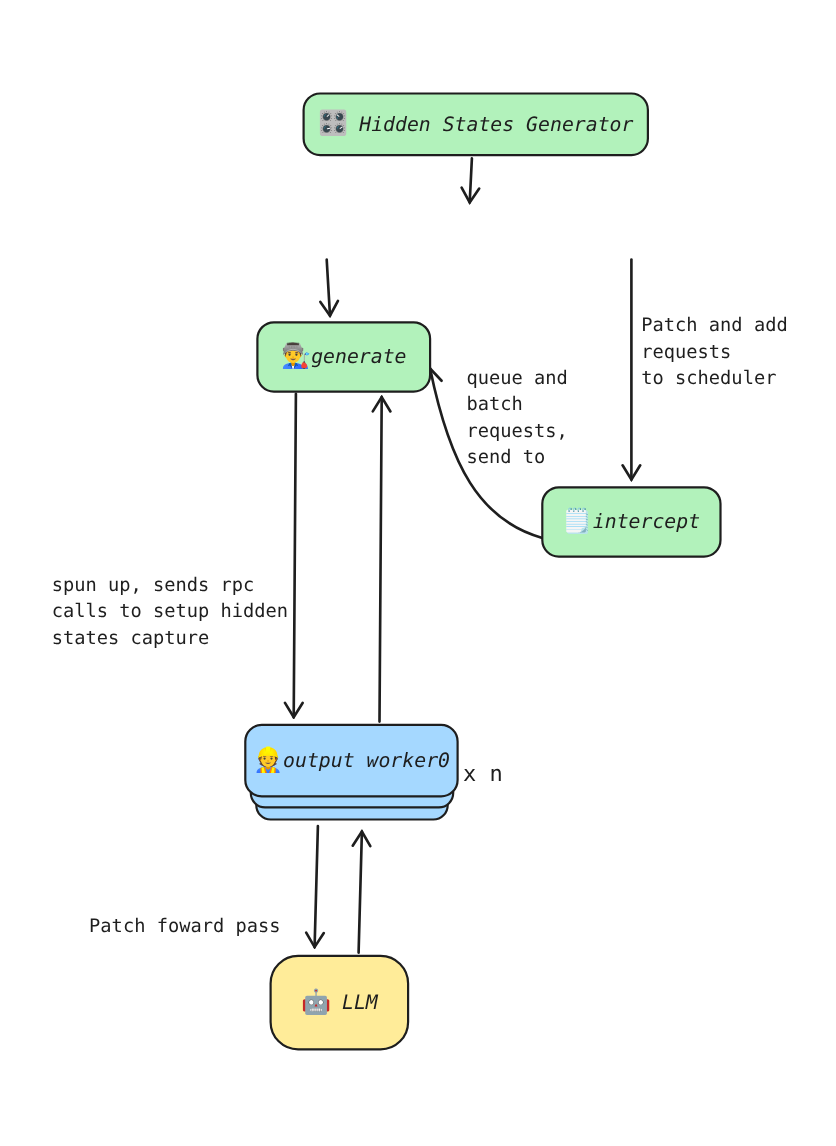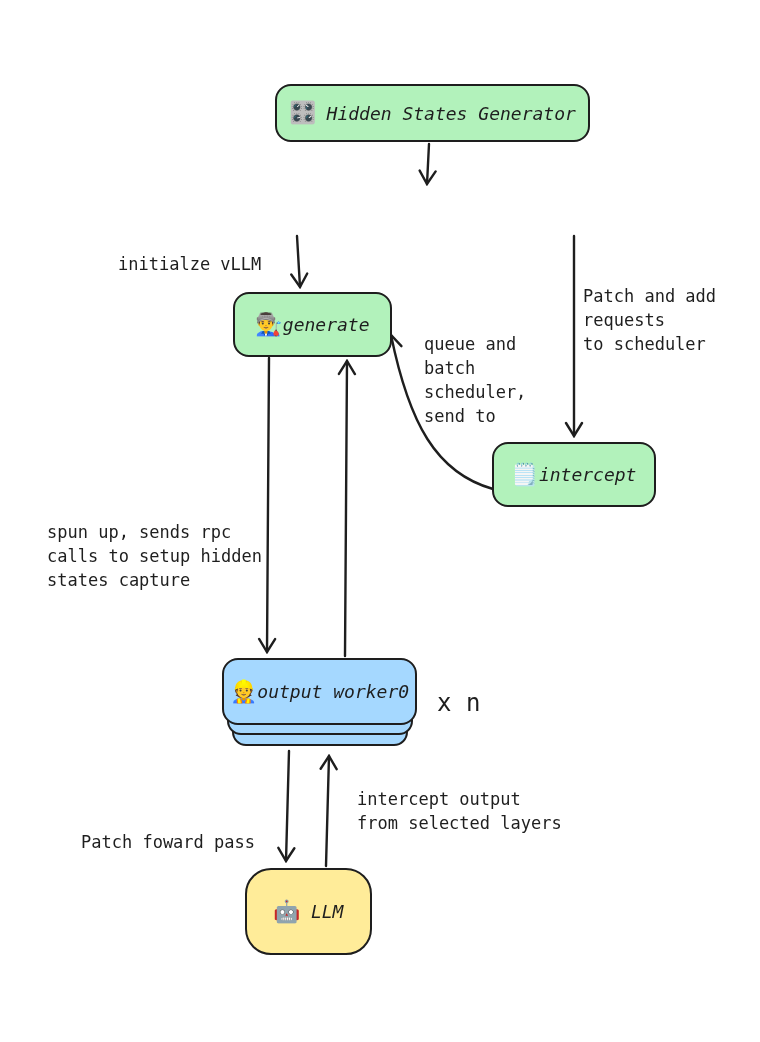--- a/index.html
+++ b/index.html
@@ -99,36 +99,33 @@
   <div class="node" style="left: 222px; top: 658px; width: 195px; height: 67px; background-color: rgb(165, 216, 255);">
     <span class="icon">👷</span>
     <span class="label">output worker0</span>
   </div>
 
   <div class="node llm-node" style="left: 245px; top: 868px; width: 127px; height: 87px; background-color: rgb(255, 236, 153);">
     <span class="icon gap">🤖</span>
     <span class="label">LLM</span>
   </div>
 
-  <div class="ann" style="left:118px; top:252px;">initialze vLLM</div>
 
   <div class="ann" style="left:583px; top:284px;">Patch and add
 requests
 to scheduler</div>
 
   <div class="ann" style="left:424px; top:332px;">queue and
 batch
-scheduler,
+requests,
 send to</div>
 
   <div class="ann" style="left:47px; top:520px;">spun up, sends rpc
 calls to setup hidden
 states capture</div>
 
 
-  <div class="ann" style="left:437px; top:691px; font-size:24px;">x n</div>
+  <div class="ann" style="left:421px; top:691px; font-size:20px;">x n</div>
 
   <div class="ann" style="left:81px; top:830px;">Patch foward pass</div>
 
-  <div class="ann" style="left:357px; top:787px;">intercept output
-from selected layers</div>
 
 </div>
 
 </body></html>

